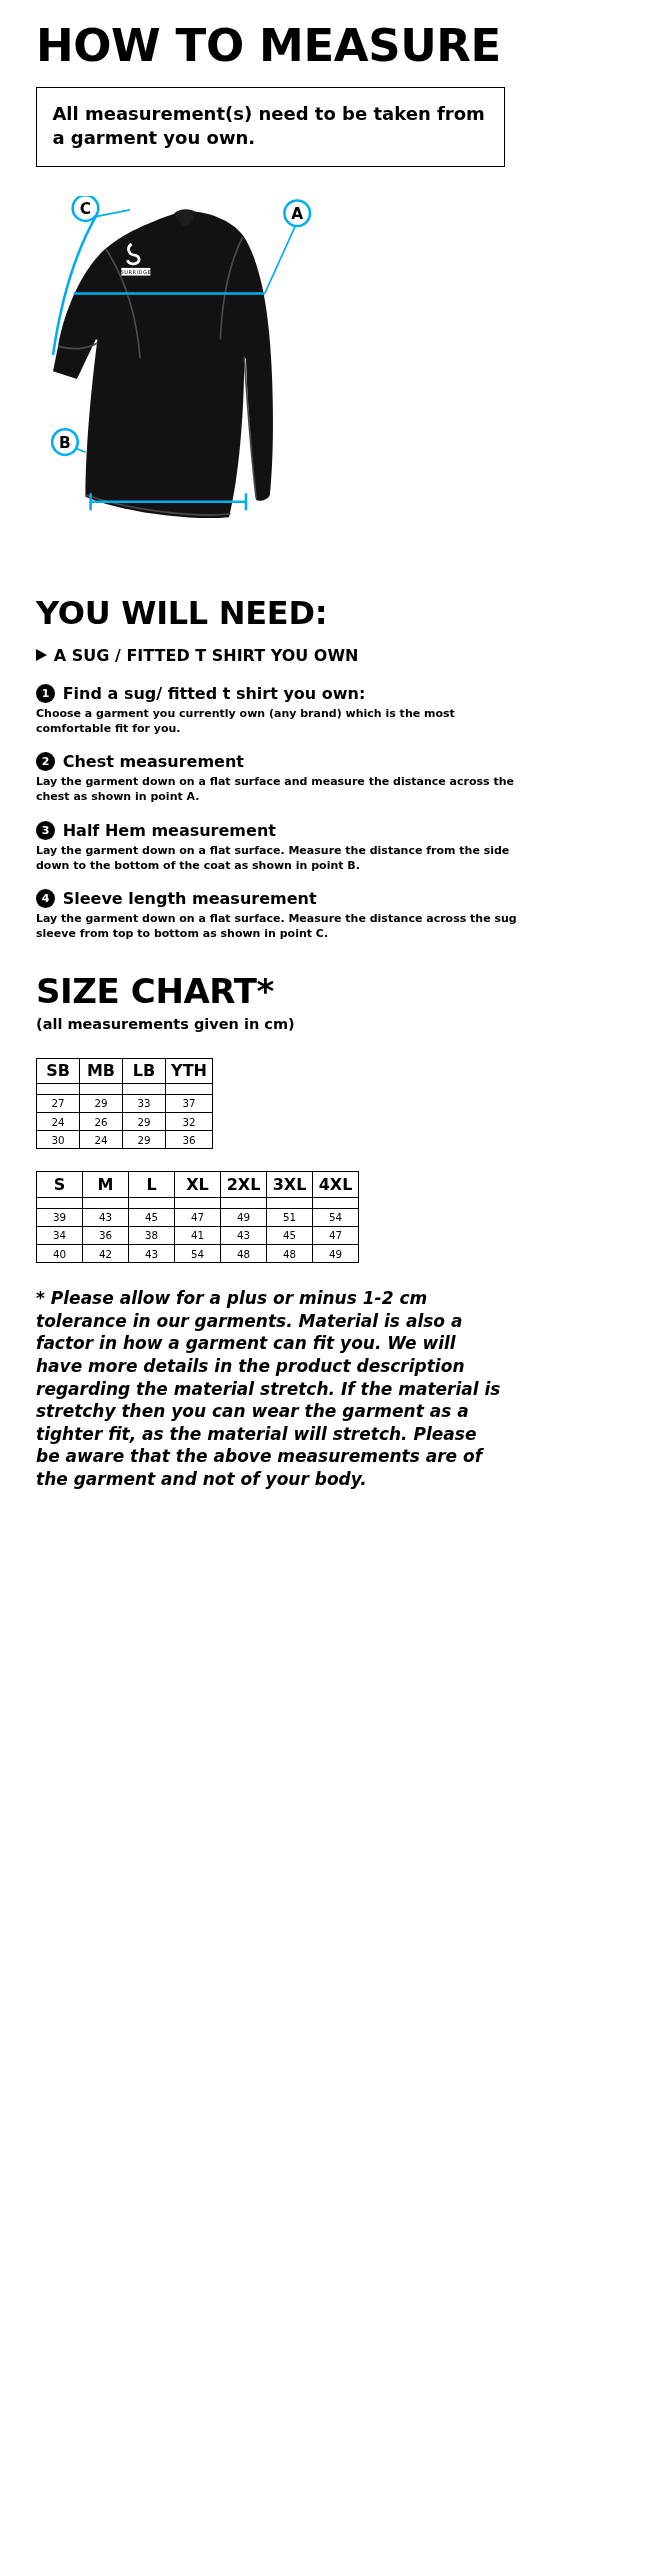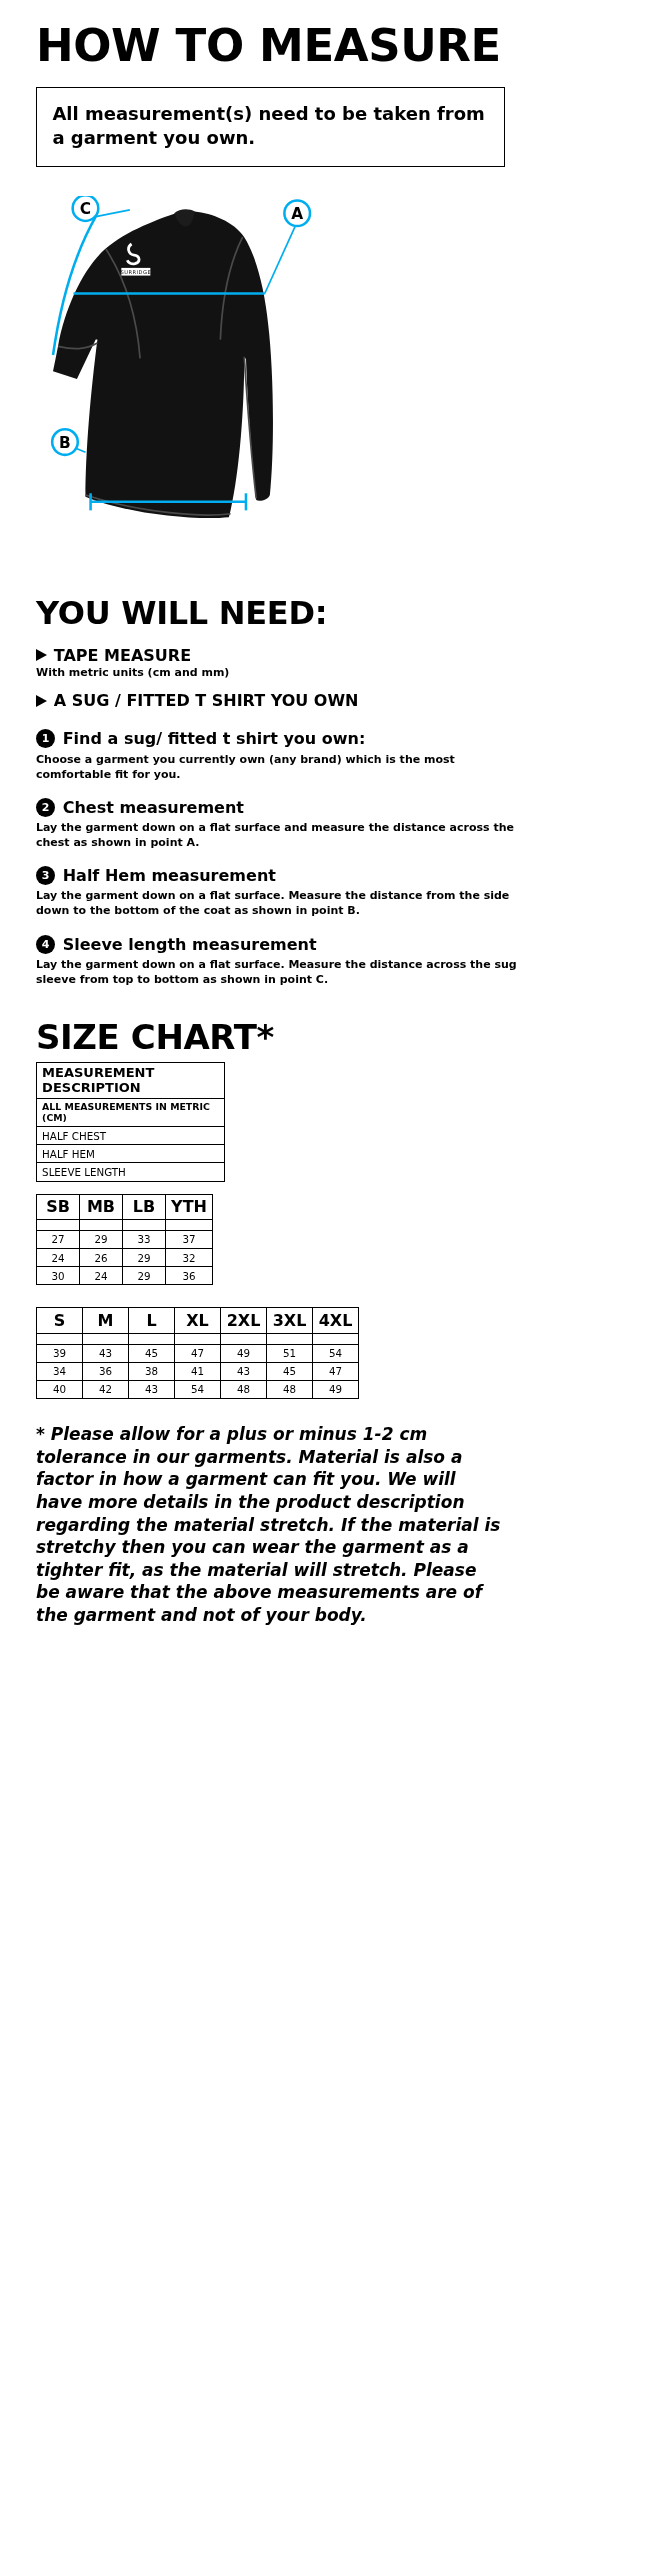--- a/index.html
+++ b/index.html
@@ -169,27 +169,20 @@
       </g>
       <g>
         <circle cx="48" cy="288" r="15" fill="#ffffff" stroke="#00aeef" stroke-width="3"></circle>
         <text x="48" y="295" text-anchor="middle" font-family="DejaVu Sans, sans-serif" font-size="18" font-weight="bold" fill="#000">B</text>
       </g>
     </svg>
   </div>
 
   <h2 class="section-title">YOU WILL NEED:</h2>
 
-  <div class="need-item">
-    <div class="need-head">
-      <span class="tri"></span>
-      <span>TAPE MEASURE</span>
-    </div>
-    <div class="need-sub">With metric units (cm and mm)</div>
-  </div>
 
   <div class="need-item">
     <div class="need-head">
       <span class="tri"></span>
       <span>A SUG / FITTED T SHIRT YOU OWN</span>
     </div>
   </div>
 
   <div class="steps">
 
@@ -221,40 +214,22 @@
       <div class="step-head">
         <span class="num-circle">4</span>
         <span class="step-title">Sleeve length measurement</span>
       </div>
       <div class="step-body">Lay the garment down on a flat surface. Measure the distance across the sug sleeve from top to bottom as shown in point C.</div>
     </div>
 
   </div>
 
   <h2 class="size-title">SIZE CHART*</h2>
-
-  <table class="sz desc">
-    <tbody>
-      <tr>
-          <td style="width:188px">MEASUREMENT DESCRIPTION</td>
-        </tr>
-      <tr>
-          <td>ALL MEASUREMENTS IN METRIC (CM)</td>
-        </tr>
-      <tr>
-          <td>HALF CHEST</td>
-        </tr>
-      <tr>
-          <td>HALF HEM</td>
-        </tr>
-      <tr>
-          <td>SLEEVE LENGTH</td>
-        </tr>
-    </tbody>
-  </table>
+  <div class="size-sub">(all measurements given in cm)</div>
+
 
   <div class="sz-gap"></div>
 
   <table class="sz">
     <thead>
       <tr>
         <th style="width:43px">SB</th>
         <th style="width:43px">MB</th>
         <th style="width:43px">LB</th>
         <th style="width:43px">YTH</th>

